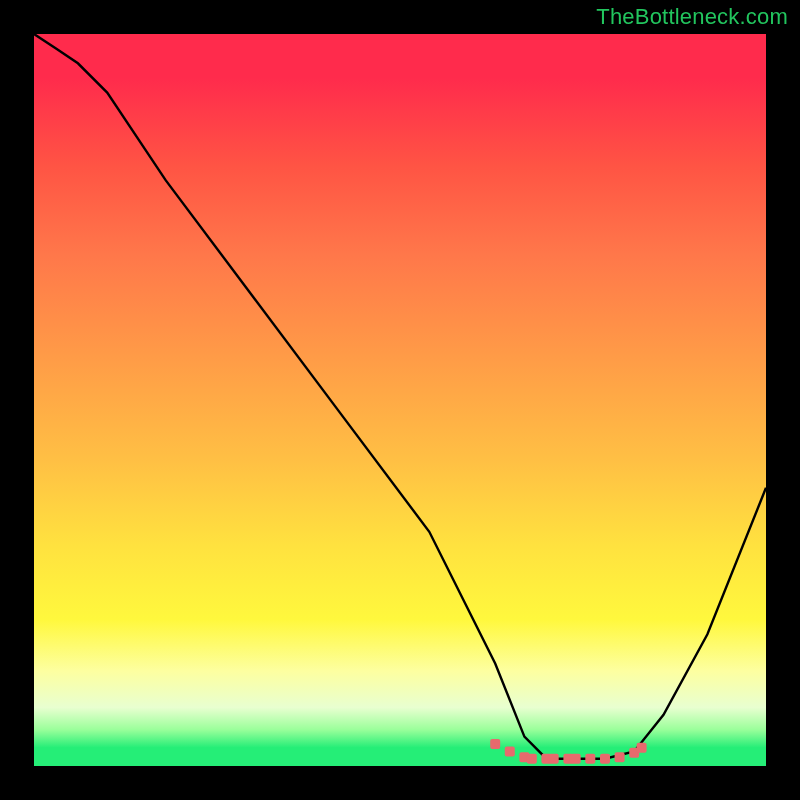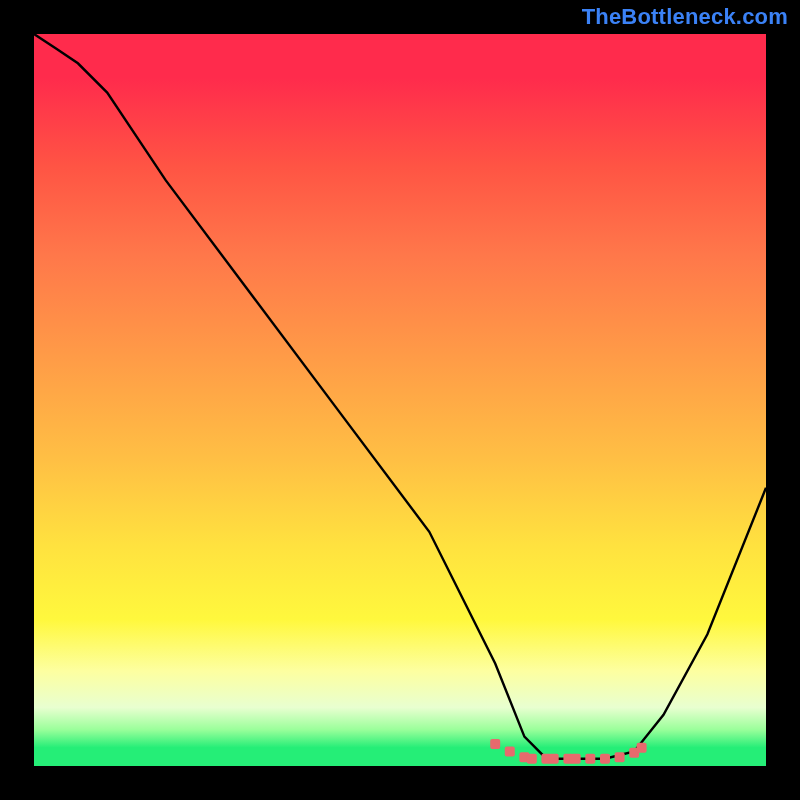--- a/index.html
+++ b/index.html
@@ -14,23 +14,23 @@
   .frame {
     position: relative;
     width: 800px;
     height: 800px;
     background: #000;
   }
   .watermark {
     position: absolute;
     top: 4px;
     right: 12px;
-    color: #3b82f6;
+    color: #22c55e;
     font-size: 22px;
-    font-weight: bold;
+    font-weight: normal;
     letter-spacing: 0.2px;
     z-index: 10;
   }
   .plot {
     position: absolute;
     left: 34px;
     top: 34px;
     width: 732px;
     height: 732px;
     overflow: hidden;

